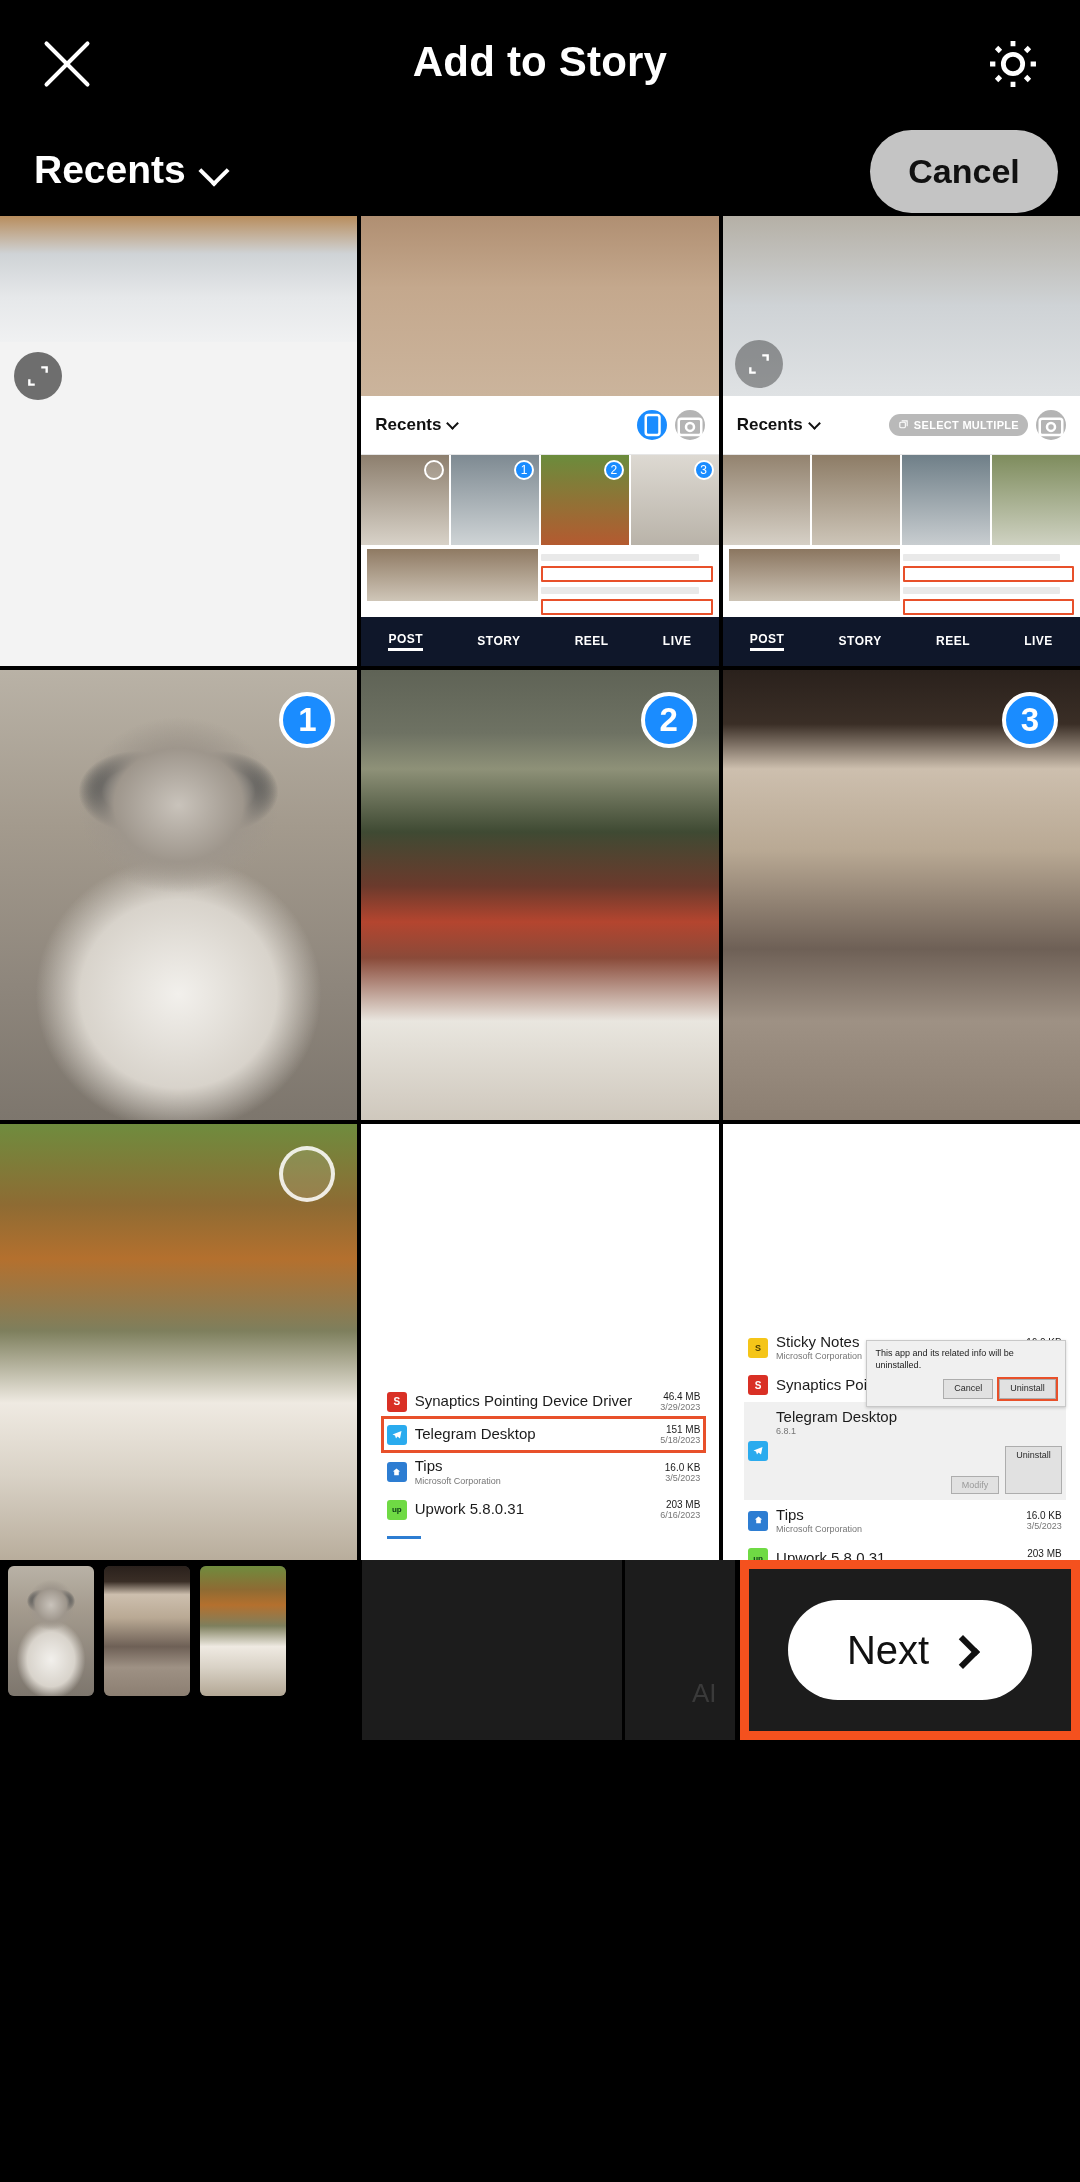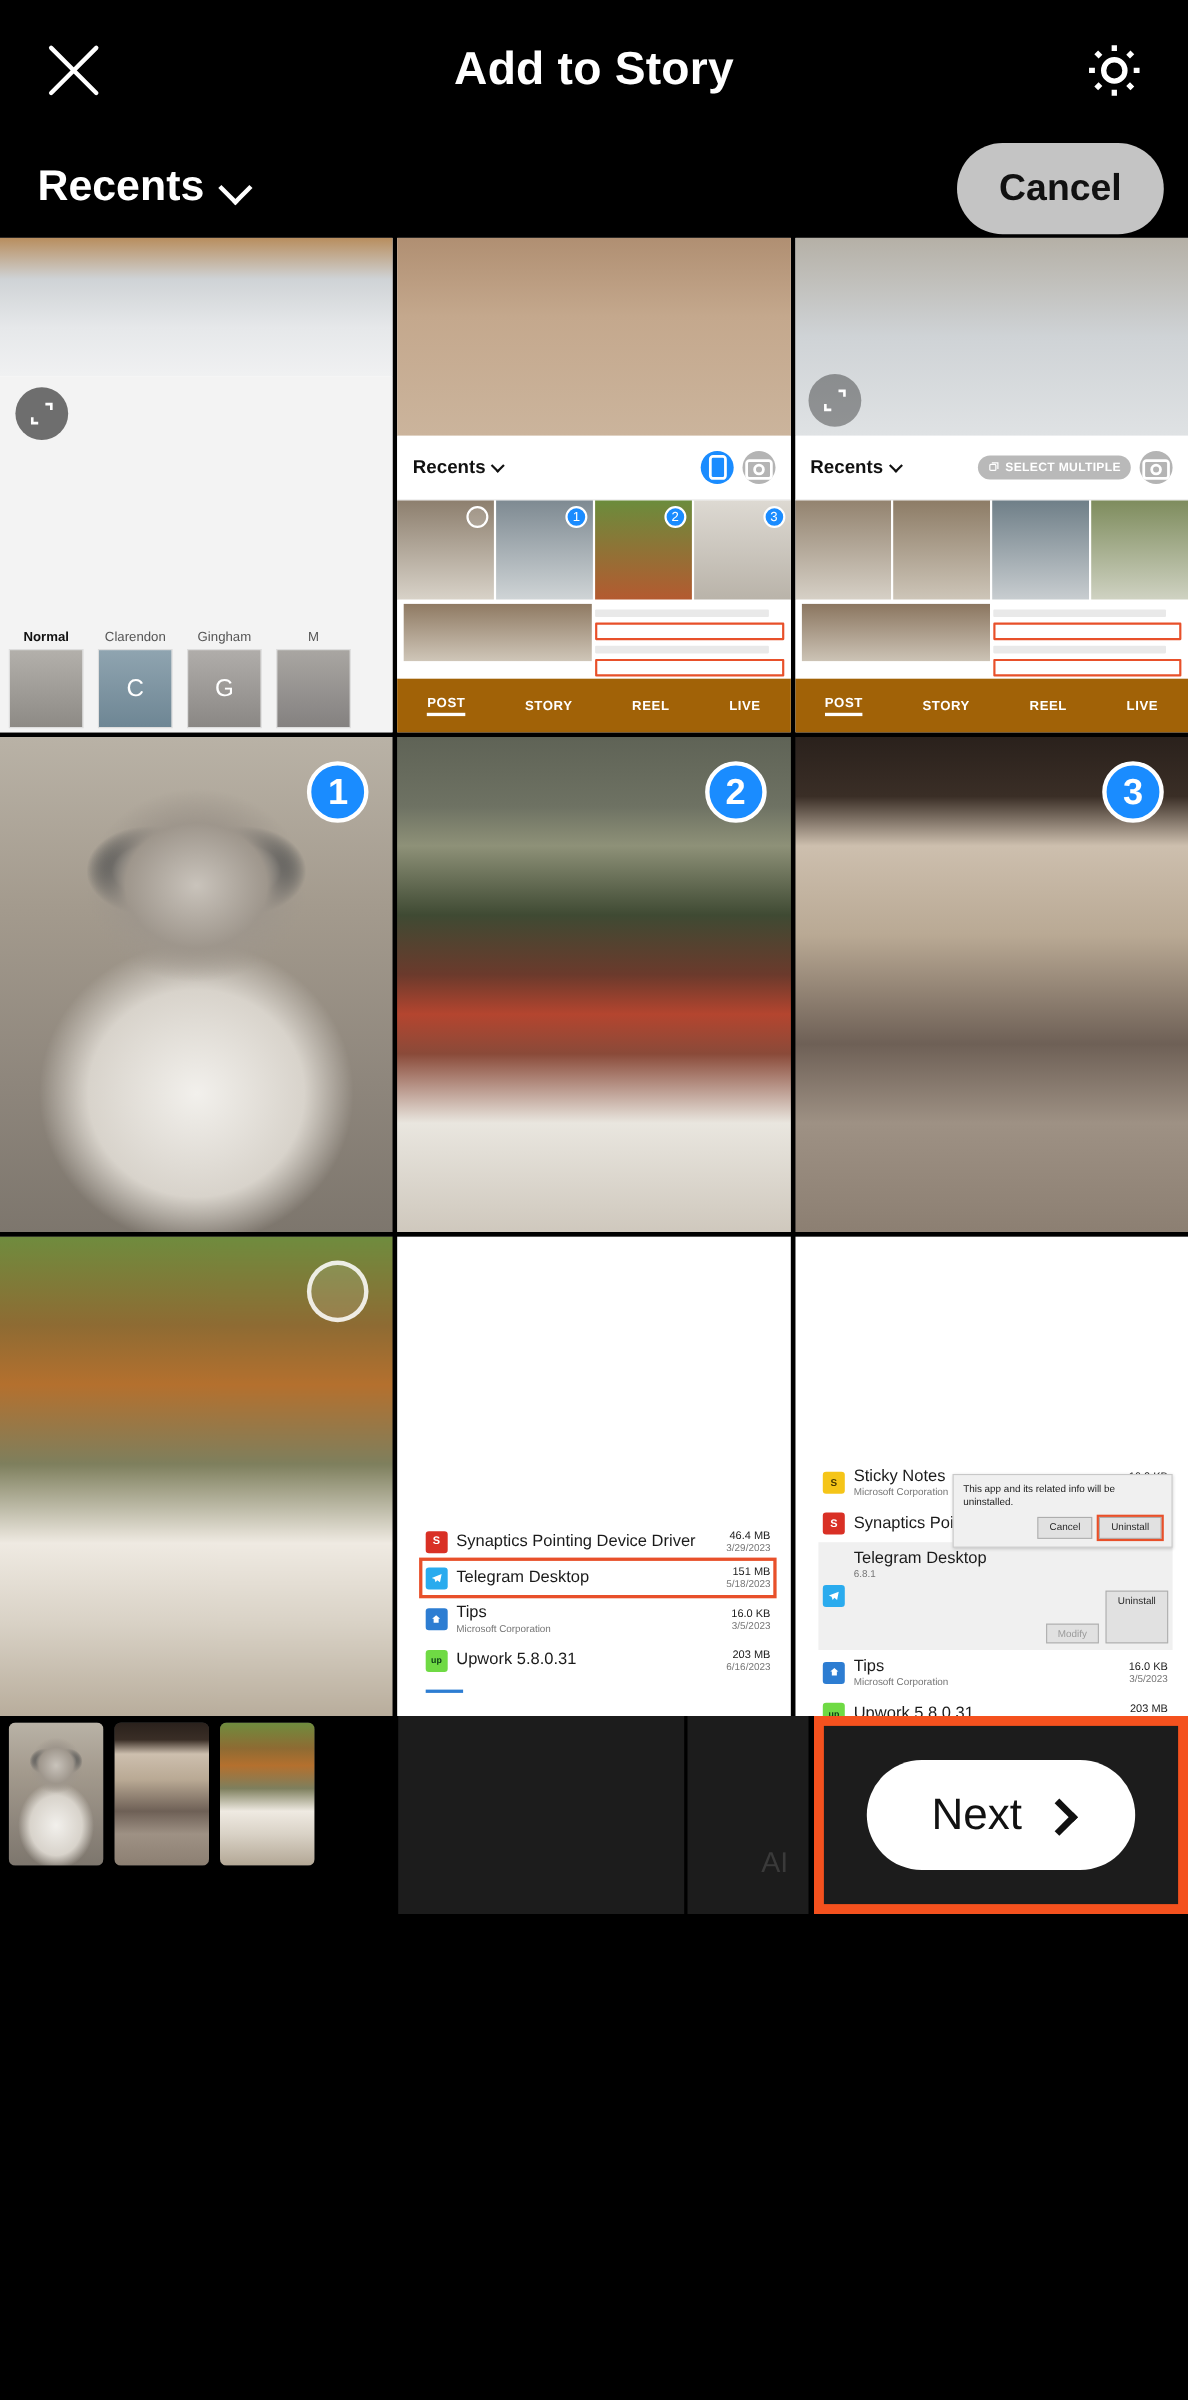--- a/index.html
+++ b/index.html
@@ -148,21 +148,21 @@
     border-radius: 50%; background: #1a8cff; color: #fff;
     font-size: 12px; display: flex; align-items: center; justify-content: center;
     border: 2px solid #fff;
   }
   .ss-tile .mini-badge.empty { background: rgba(255,255,255,.15); border:2px solid #fff; }
   .ss-list { flex: 1; background: #fff; padding: 4px 6px; overflow: hidden; }
   .ss-row-line { height: 7px; background: #e9e9e9; margin: 5px 0; border-radius: 1px; }
   .ss-row-line.wide { width: 92%; }
   .ss-row-line.red { background: transparent; border: 2px solid #e8502a; height: 16px; }
   .ss-foot {
-    flex: 0 0 11%; background: #a16207; color: #fff;
+    flex: 0 0 11%; background: #0f172a; color: #fff;
     display: flex; align-items: center; justify-content: space-around;
     font-size: 12px; font-weight: 700; letter-spacing: .5px;
   }
   .ss-foot span.active { border-bottom: 3px solid #fff; padding-bottom: 2px; }
 
   
   .win { position: absolute; inset: 0; background: #fff; }
   .win-inner { position: absolute; left: 6%; right: 4%; }
   .app-row { display: flex; align-items: center; padding: 6px 4px; gap: 8px; position: relative; }
   .app-ico {
@@ -261,40 +261,20 @@
 
     <div class="cell">
       <div class="ss">
         <div class="ss-top" style="flex:0 0 28%; background:linear-gradient(180deg,#b88d5d 0%,#cfd3d6 30%,#e6e8ea 65%,#f0f1f2 100%);"></div>
         <div style="flex:1; background:#f3f3f3; position:relative;">
           <div class="expand-icon" style="left:14px; top:10px; bottom:auto;">
             <svg viewBox="0 0 24 24" fill="none" stroke="#fff" stroke-width="2.2">
               <path d="M15 4h5v5M9 20H4v-5"></path>
             </svg>
           </div>
-          <div style="position:absolute; left:0; right:0; bottom:4px;">
-            <div style="display:flex; gap:13px; padding:0 8px;">
-              <div style="flex:0 0 68px;">
-                <div style="font-size:12px;color:#111;font-weight:700;text-align:center;margin-bottom:4px;">Normal</div>
-                <div style="height:72px;background:linear-gradient(180deg,#b3b0ab,#8d8a85);border:1px solid #ddd;"></div>
-              </div>
-              <div style="flex:0 0 68px;">
-                <div style="font-size:12px;color:#555;text-align:center;margin-bottom:4px;">Clarendon</div>
-                <div style="height:72px;background:linear-gradient(180deg,#8fa4b0,#6e8694);border:1px solid #ddd;display:flex;align-items:center;justify-content:center;color:#fff;font-size:22px;">C</div>
-              </div>
-              <div style="flex:0 0 68px;">
-                <div style="font-size:12px;color:#555;text-align:center;margin-bottom:4px;">Gingham</div>
-                <div style="height:72px;background:linear-gradient(180deg,#b0adaa,#8a8784);border:1px solid #ddd;display:flex;align-items:center;justify-content:center;color:#fff;font-size:22px;">G</div>
-              </div>
-              <div style="flex:0 0 68px;">
-                <div style="font-size:12px;color:#555;text-align:center;margin-bottom:4px;">M</div>
-                <div style="height:72px;background:linear-gradient(180deg,#a9a6a2,#848180);border:1px solid #ddd;"></div>
-              </div>
-            </div>
-          </div>
         </div>
       </div>
     </div>
 
     <div class="cell">
       <div class="ss">
         <div class="ss-top" style="background:linear-gradient(180deg,#b08f72 0%,#c4a88d 40%,#cbb49c 100%);"></div>
         <div class="ss-bar">
           <div class="ss-bar-left">
             <span>Recents</span>

